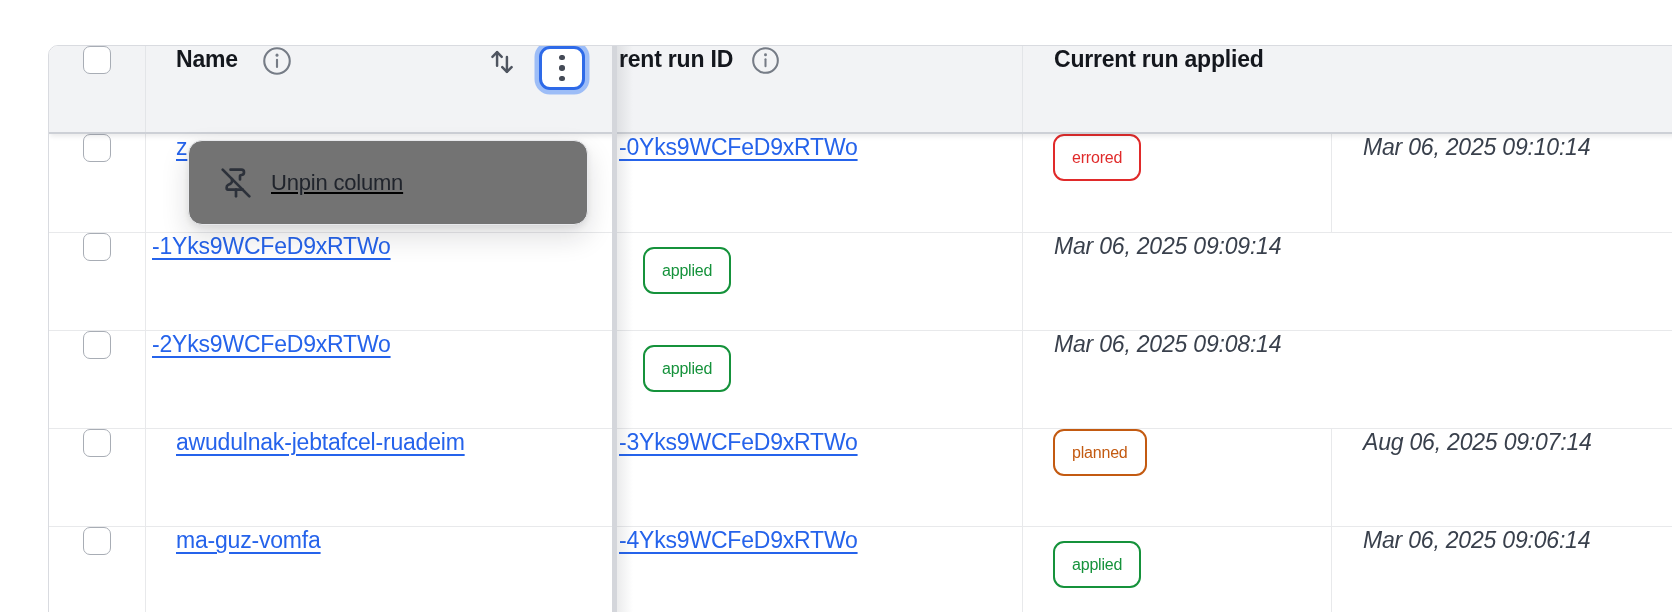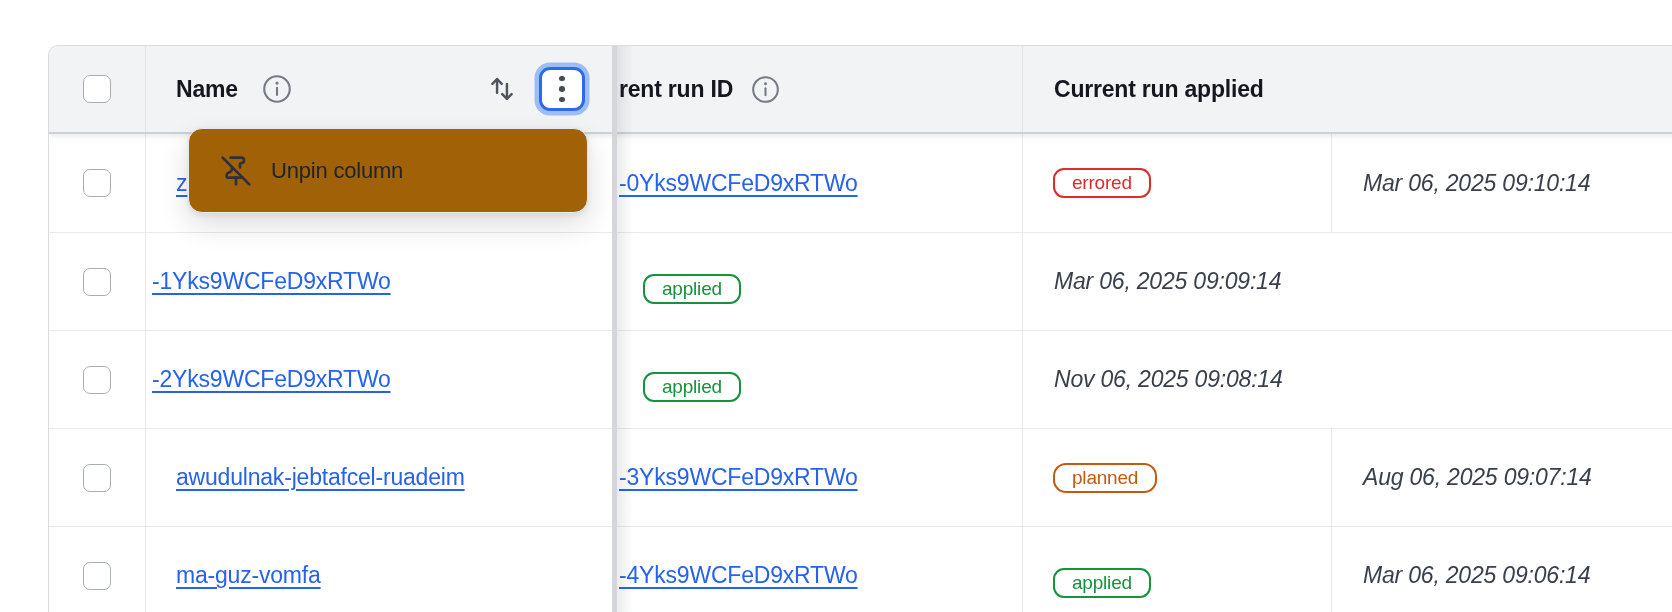--- a/index.html
+++ b/index.html
@@ -15,21 +15,21 @@
     position:absolute; left:48px; top:45px; width:1884px; height:578px;
     border:1px solid #d9dbe0; border-radius:10px; overflow:hidden; background:#fff;
   }
   .row { display:grid; grid-template-columns:97px 467px 410px 309px 601px; }
   .thead {
     height:88px; background:#f2f3f5; border-bottom:2px solid #cdd0d6;
     position:relative; z-index:2; box-shadow:0 3px 5px -1px rgba(30,33,40,0.10);
   }
   .tbody .row { height:98px; background:#fff; border-top:1px solid #e8e9eb; }
   .tbody .row:first-child { border-top:none; }
-  .cell { display:flex; align-items:center; min-width:0; overflow:hidden; white-space:nowrap; }
+  .cell { display:flex; min-width:0; overflow:hidden; white-space:nowrap; }
   .c0 { justify-content:center; border-right:1px solid #e8e9eb; }
   .c1 { padding:0 28px 0 30px; }
   .c2 { padding-left:6px; border-right:1px solid #e8e9eb; }
   .c3 { padding-left:30px; border-right:1px solid #e8e9eb; }
   .c4 { padding-left:31px; }
   .thead .c0, .thead .c2, .thead .c3 { border-right-color:#e3e5e8; }
 
   .hlabel { font-size:23px; font-weight:700; color:#14171d; letter-spacing:-0.2px; }
 
   
@@ -42,27 +42,27 @@
   .link {
     font-size:23px; color:#2563eb; text-decoration:underline;
     text-underline-offset:4px; cursor:pointer; letter-spacing:-0.2px;
   }
 
   
   .ts { font-size:23px; color:#39404c; letter-spacing:-0.2px;font-style:italic; }
 
   
   .badge {
-    display:inline-flex; align-items:center; height:30px; padding:0 17px;
+    display:inline-flex; align-items:center; height:47px; padding:0 17px;
     border:2.5px solid currentColor; border-radius:11px;
-    font-size:19px; background:#fff; letter-spacing:-0.2px;
+    font-size:16px; background:#fff; letter-spacing:-0.2px;
   }
   .badge.errored { color:#e02a2a; }
   .badge.applied { color:#15923b;margin-top:14px; }
-  .badge.planned { color:#c35a11;border-radius:13px; }
+  .badge.planned { color:#c35a11; }
 
   
   .icon { flex:0 0 auto; }
   .info-icon { margin-left:24px; }
   .sort-icon { margin-left:auto; cursor:pointer; }
 
   .kebab-btn {
     margin-left:22px; width:46px; height:44px; flex:0 0 auto;
     background:#fff; border:3px solid #2e6ae8; border-radius:11px;
     box-shadow:0 0 0 4.5px #9dbdf7;
@@ -73,24 +73,24 @@
 
   
   .pin-band { position:absolute; left:612px; top:46px; width:5px; height:566px; background:#d4d6db; z-index:5; }
   .pin-shadow {
     position:absolute; left:617px; top:46px; width:16px; height:566px; z-index:5;
     background:linear-gradient(to right, rgba(55,60,70,0.10), rgba(55,60,70,0));
   }
 
   
   .menu {
-    position:absolute; left:188px; top:128px; width:400px; height:85px; z-index:30;
-    background:#a16207; border:1px solid #e8e9ec; border-radius:14px;
+    position:absolute; left:188px; top:140px; width:400px; height:85px; z-index:30;
+    background:#737373; border:1px solid #e8e9ec; border-radius:14px;
     box-shadow:0 12px 28px rgba(20,23,30,0.14), 0 2px 6px rgba(20,23,30,0.08);
-    display:flex; align-items:stretch; overflow:hidden;
+    display:flex; align-items:stretch; overflow:hidden;text-decoration:underline;
   }
   .menu-item {
     flex:1; display:flex; align-items:center; gap:19px; padding-left:31px;
     font-size:22px; color:#20242c; cursor:pointer; letter-spacing:-0.2px;
   }
 </style>
 </head>
 <body>
 
 <div class="stage">
@@ -172,21 +172,21 @@
         <div class="cell c0">
             <span class="cb"></span>
           </div>
         <div class="cell c2">
             <a class="link">-2Yks9WCFeD9xRTWo</a>
           </div>
         <div class="cell c3">
             <span class="badge applied">applied</span>
           </div>
         <div class="cell c4">
-            <span class="ts">Nov 06, 2025 09:08:14</span>
+            <span class="ts">Mar 06, 2025 09:08:14</span>
           </div>
       </div>
 
       <div class="row">
         <div class="cell c0">
             <span class="cb"></span>
           </div>
         <div class="cell c1">
             <a class="link">awudulnak-jebtafcel-ruadeim</a>
           </div>

